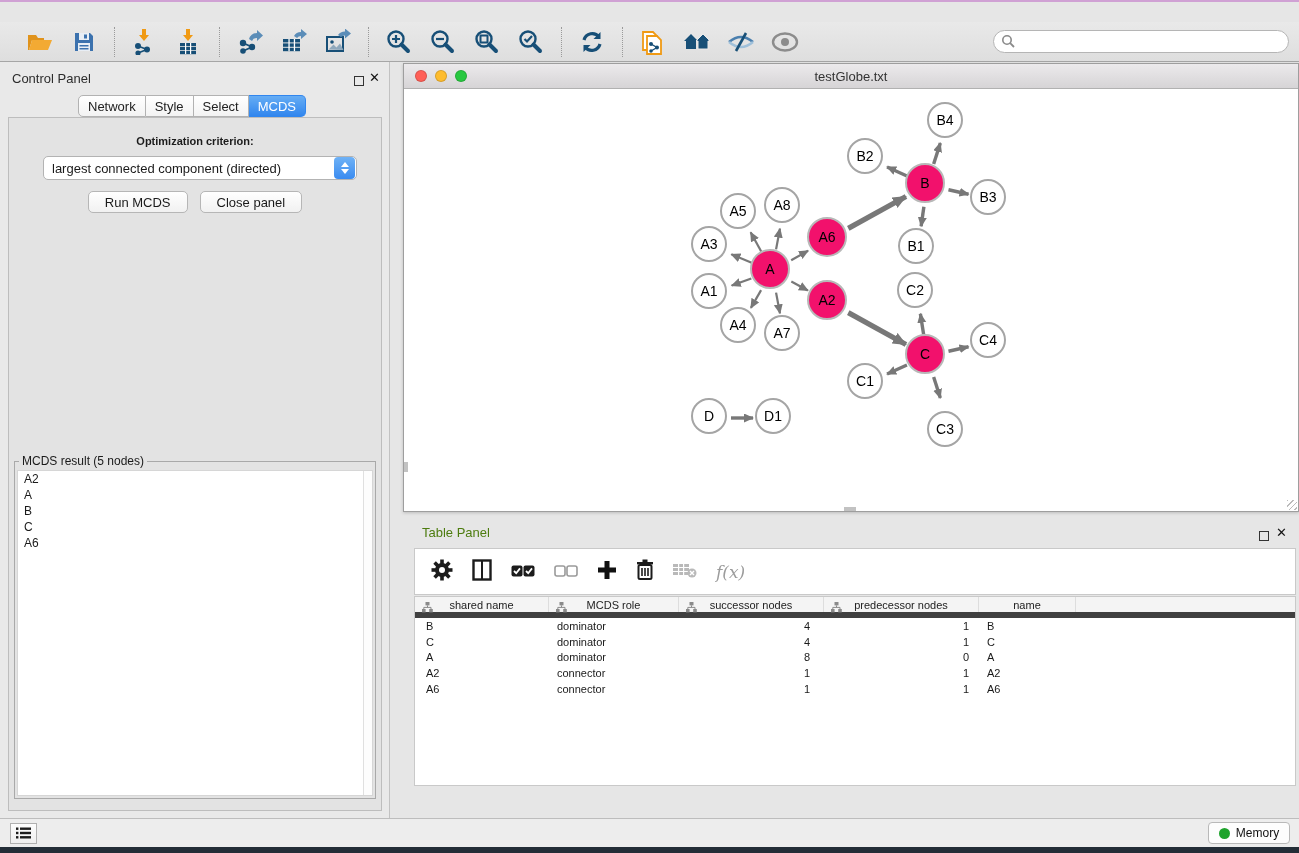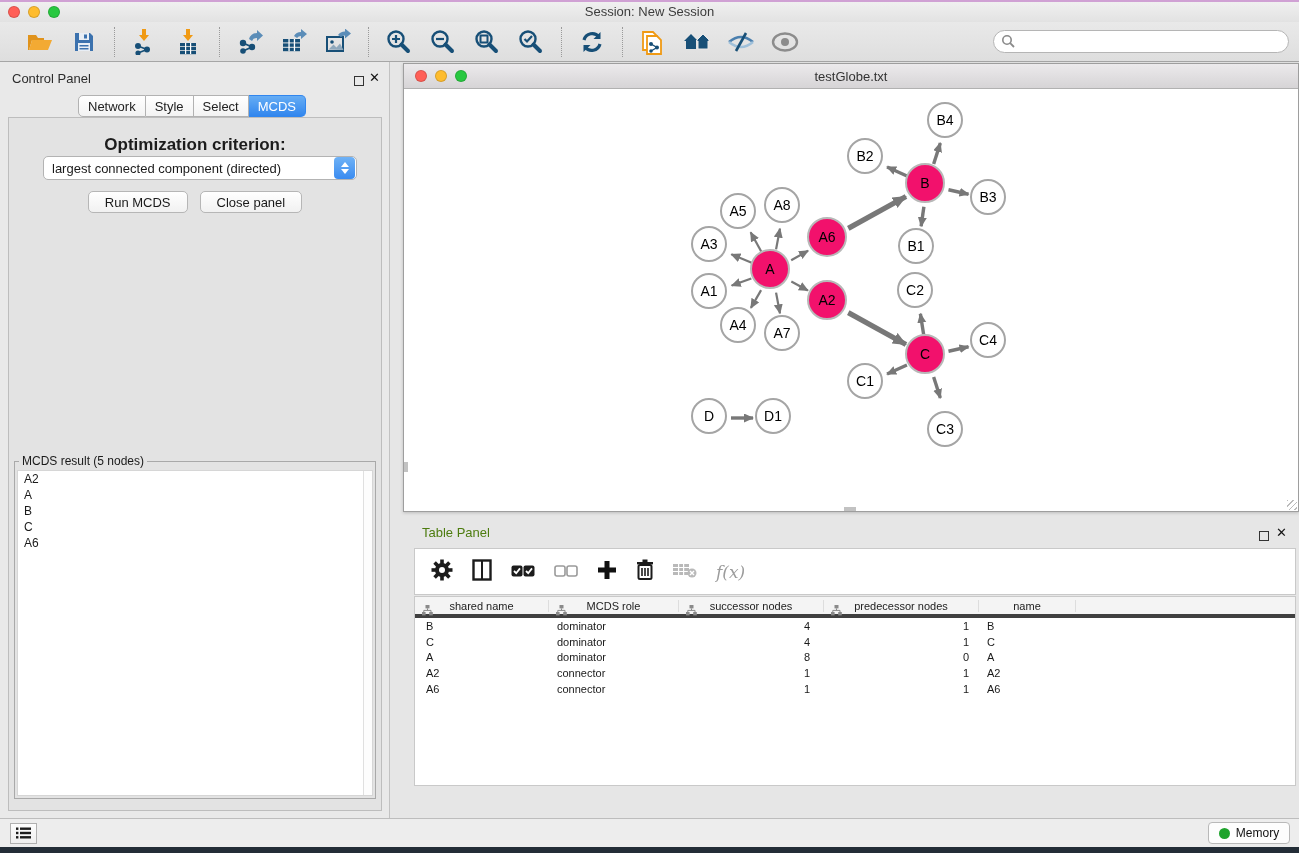--- a/index.html
+++ b/index.html
@@ -30,21 +30,21 @@
   .cp-title{left:12px;top:9px;font-size:13px;color:#2c2c2c;}
   .panel-float{width:10px;height:10px;border:1.5px solid #333;display:inline-block;}
   .panel-close{font-size:13px;font-weight:bold;color:#111;line-height:10px;}
   .cp-tabs{left:78px;top:33px;display:flex;height:22px;}
   .cp-tab{border:1px solid #b2b2b2;border-left:none;background:linear-gradient(#ffffff,#f3f3f3);
           font-size:13px;color:#222;padding:0 9px;display:flex;align-items:center;}
   .cp-tab:first-child{border-left:1px solid #b2b2b2;border-radius:5px 0 0 5px;}
   .cp-tab:last-child{border-radius:0 5px 5px 0;}
   .cp-tab.active{background:linear-gradient(#66adf4,#3186ee);border-color:#3186ee;color:#fff;}
   .cp-panel{left:8px;top:55px;width:374px;height:694px;background:#e3e3e3;border:1px solid #bdbdbd;}
-  .opt-label{width:100%;top:17px;text-align:center;font-size:17px;font-weight:bold;color:#1c1c1c;}
+  .opt-label{width:100%;top:17px;text-align:center;font-size:11px;font-weight:bold;color:#1c1c1c;}
   .dropdown{left:34px;top:38px;width:314px;height:24px;background:#fff;border:1px solid #b3b3b3;
             border-radius:5px;display:flex;align-items:center;font-size:13px;}
   .dd-text{flex:1;padding-left:8px;white-space:nowrap;overflow:hidden;}
   .dd-step{width:21px;height:22px;border-radius:4px;background:linear-gradient(#6fb2f6,#3a8bf0);
            margin-right:1px;display:flex;flex-direction:column;align-items:center;justify-content:center;gap:2px;}
   .dd-up{width:0;height:0;border-left:4px solid transparent;border-right:4px solid transparent;border-bottom:5px solid #fff;}
   .dd-down{width:0;height:0;border-left:4px solid transparent;border-right:4px solid transparent;border-top:5px solid #fff;}
   .cp-buttons{left:0;top:73px;width:100%;display:flex;justify-content:center;gap:12px;}
   .btn{height:22px;padding:0 16px;border:1px solid #b6b6b6;border-radius:5px;
        background:linear-gradient(#ffffff,#f1f1f1);font-size:13px;color:#1a1a1a;
@@ -70,21 +70,21 @@
   .nub-h{left:440px;top:418px;width:12px;height:4px;background:#c2c2c2;}
   .resize-grip{right:1px;bottom:1px;width:10px;height:10px;
     background:repeating-linear-gradient(135deg,#bbb 0 1px,transparent 1px 4px);}
 
   
   .table-panel{left:410px;top:520px;width:889px;height:298px;}
   .tp-title{left:12px;top:5px;font-size:13px;color:#4d7c0f;}
   .tp-toolbar{left:4px;top:28px;width:882px;height:47px;background:#fff;border:1px solid #c9c9c9;
               display:flex;align-items:center;gap:19px;padding-left:16px;}
   .tp-table{left:4px;top:76px;width:882px;height:190px;background:#fff;border:1px solid #c9c9c9;overflow:hidden;}
-  .thead{display:flex;height:21px;background:#f4f4f4;border-bottom:4px solid #404040;align-items:center;}
+  .thead{display:flex;height:21px;background:#f4f4f4;border-bottom:6px solid #404040;}
   .th{display:flex;align-items:center;justify-content:center;gap:5px;font-size:11px;color:#222;
       border-right:1px solid #ddd;position:relative;}
   .th .tree{position:absolute;left:7px;top:5px;}
   .c0{width:134px;} .c1{width:130px;} .c2{width:145px;} .c3{width:155px;} .c4{width:97px;} .cf{flex:1;border-right:none;}
   .trow{display:flex;height:15.8px;font-size:11px;align-items:center;}
   .td{overflow:hidden;white-space:nowrap;}
   .td.c0{padding-left:11px;} .td.c1{padding-left:8px;}
   .td.c2{text-align:right;padding-right:14px;} .td.c3{text-align:right;padding-right:10px;} .td.c4{padding-left:8px;}
   .tp-tabs{left:262px;top:269px;display:flex;height:23px;}
   .tp-tab{border:1px solid #b4b4b4;border-left:none;background:linear-gradient(#ffffff,#f3f3f3);
@@ -103,28 +103,20 @@
   .mem-dot{width:11px;height:11px;border-radius:50%;background:#1ea32c;}
   .bottom-strip{left:0;top:847px;width:1299px;height:6px;background:#232d37;}
 </style>
 </head>
 <body>
 
 <div class="app">
 
   <div class="abs top-strip"></div>
 
-  <div class="abs titlebar">
-    <div class="abs lights" style="left:8px;top:4px;">
-      <span class="light red"></span>
-      <span class="light yellow"></span>
-      <span class="light green"></span>
-    </div>
-    <div class="win-title">Session: New Session</div>
-  </div>
 
   <div class="abs toolbar">
     <div class="tb-group">
       <span class="tbtn">
         <svg width="26" height="22" viewBox="0 0 26 22">
             <path d="M1 4 h8 l2 3 h6 v2 H5 L2 19 H1 Z" fill="#e0931c"></path>
             <path d="M5 9 h20 l-4 10 H2 Z" fill="#f3aa33"></path>
           </svg>
       </span>
       <span class="tbtn">

